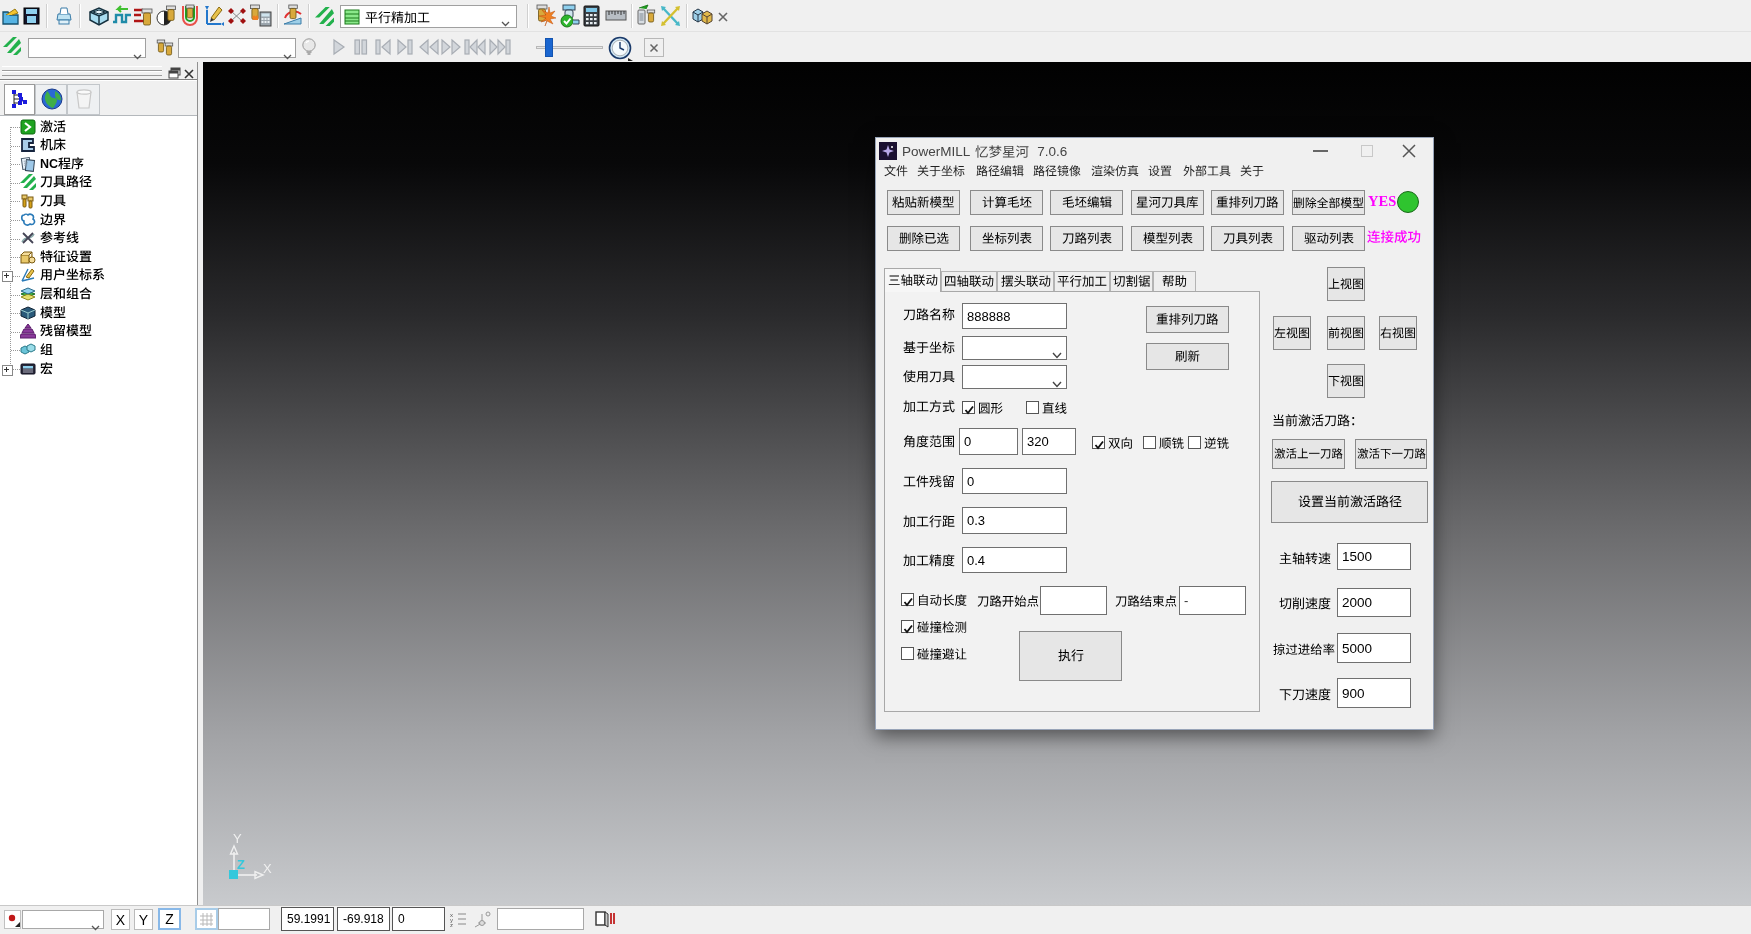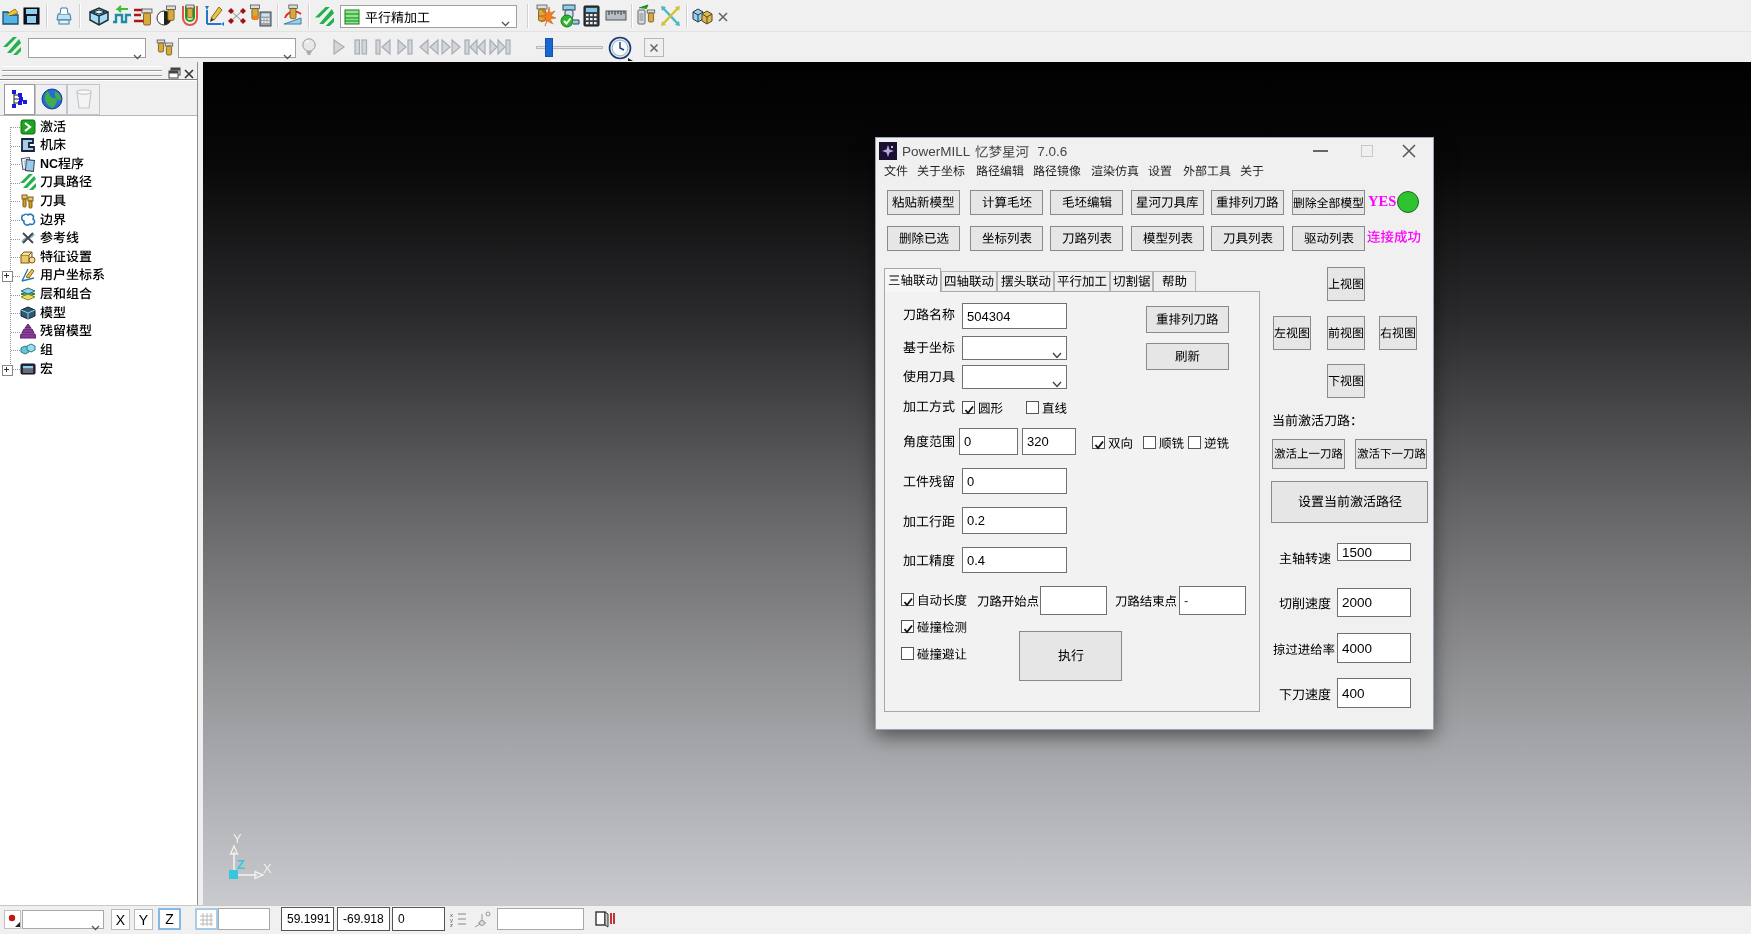--- a/index.html
+++ b/index.html
@@ -842,21 +842,21 @@
 <div style="position:absolute;left:903px;top:307px;width:60px;height:16px;display:flex;align-items:center;z-index:11;">
     <svg class="z" style="" width="52.0" height="15.1" viewBox="0 0 4000 1160" fill="#000">
       <g transform="translate(0,940) scale(1,-1)">
         <use href="#gr5200" x="0"></use>
         <use href="#gr8DEF" x="1000"></use>
         <use href="#gr540D" x="2000"></use>
         <use href="#gr79F0" x="3000"></use>
       </g>
     </svg>
   </div>
-<div style="position:absolute;left:962px;top:303px;width:105px;height:26px;background:#fff;border:1px solid #707070;box-sizing:border-box;display:flex;align-items:center;padding-left:4px;font-size:13px;z-index:11;">504304</div>
+<div style="position:absolute;left:962px;top:303px;width:105px;height:26px;background:#fff;border:1px solid #707070;box-sizing:border-box;display:flex;align-items:center;padding-left:4px;font-size:13px;z-index:11;">888888</div>
 <div style="position:absolute;left:1146px;top:306px;width:83px;height:27px;background:#e6e6e6;border:1px solid #8a8a8a;box-sizing:border-box;display:flex;align-items:center;justify-content:center;z-index:11;">
     <svg class="z" style="" width="62.5" height="14.5" viewBox="0 0 5000 1160" fill="#000">
       <g transform="translate(0,940) scale(1,-1)">
         <use href="#gr91CD" x="0"></use>
         <use href="#gr6392" x="1000"></use>
         <use href="#gr5217" x="2000"></use>
         <use href="#gr5200" x="3000"></use>
         <use href="#gr8DEF" x="4000"></use>
       </g>
     </svg>
@@ -982,21 +982,21 @@
 <div style="position:absolute;left:903px;top:514px;width:60px;height:16px;display:flex;align-items:center;z-index:11;">
     <svg class="z" style="" width="52.0" height="15.1" viewBox="0 0 4000 1160" fill="#000">
       <g transform="translate(0,940) scale(1,-1)">
         <use href="#gr52A0" x="0"></use>
         <use href="#gr5DE5" x="1000"></use>
         <use href="#gr884C" x="2000"></use>
         <use href="#gr8DDD" x="3000"></use>
       </g>
     </svg>
   </div>
-<div style="position:absolute;left:962px;top:507px;width:105px;height:27px;background:#fff;border:1px solid #707070;box-sizing:border-box;display:flex;align-items:center;padding-left:4px;font-size:13px;z-index:11;">0.2</div>
+<div style="position:absolute;left:962px;top:507px;width:105px;height:27px;background:#fff;border:1px solid #707070;box-sizing:border-box;display:flex;align-items:center;padding-left:4px;font-size:13px;z-index:11;">0.3</div>
 <div style="position:absolute;left:903px;top:553px;width:60px;height:16px;display:flex;align-items:center;z-index:11;">
     <svg class="z" style="" width="52.0" height="15.1" viewBox="0 0 4000 1160" fill="#000">
       <g transform="translate(0,940) scale(1,-1)">
         <use href="#gr52A0" x="0"></use>
         <use href="#gr5DE5" x="1000"></use>
         <use href="#gr7CBE" x="2000"></use>
         <use href="#gr5EA6" x="3000"></use>
       </g>
     </svg>
   </div>
@@ -1169,21 +1169,21 @@
 <div style="position:absolute;left:1279px;top:551px;width:52px;height:16px;display:flex;align-items:center;z-index:11;">
     <svg class="z" style="" width="52.0" height="15.1" viewBox="0 0 4000 1160" fill="#000">
       <g transform="translate(0,940) scale(1,-1)">
         <use href="#gr4E3B" x="0"></use>
         <use href="#gr8F74" x="1000"></use>
         <use href="#gr8F6C" x="2000"></use>
         <use href="#gr901F" x="3000"></use>
       </g>
     </svg>
   </div>
-<div style="position:absolute;left:1337px;top:543px;width:74px;height:18px;background:#fff;border:1px solid #707070;box-sizing:border-box;display:flex;align-items:center;padding-left:4px;font-size:13.5px;z-index:11;">1500</div>
+<div style="position:absolute;left:1337px;top:543px;width:74px;height:27px;background:#fff;border:1px solid #707070;box-sizing:border-box;display:flex;align-items:center;padding-left:4px;font-size:13.5px;z-index:11;">1500</div>
 <div style="position:absolute;left:1279px;top:596px;width:52px;height:16px;display:flex;align-items:center;z-index:11;">
     <svg class="z" style="" width="52.0" height="15.1" viewBox="0 0 4000 1160" fill="#000">
       <g transform="translate(0,940) scale(1,-1)">
         <use href="#gr5207" x="0"></use>
         <use href="#gr524A" x="1000"></use>
         <use href="#gr901F" x="2000"></use>
         <use href="#gr5EA6" x="3000"></use>
       </g>
     </svg>
   </div>
@@ -1192,32 +1192,32 @@
     <svg class="z" style="" width="65.0" height="15.1" viewBox="0 0 5000 1160" fill="#000">
       <g transform="translate(0,940) scale(1,-1)">
         <use href="#gr63A0" x="0"></use>
         <use href="#gr8FC7" x="1000"></use>
         <use href="#gr8FDB" x="2000"></use>
         <use href="#gr7ED9" x="3000"></use>
         <use href="#gr7387" x="4000"></use>
       </g>
     </svg>
   </div>
-<div style="position:absolute;left:1337px;top:633px;width:74px;height:30px;background:#fff;border:1px solid #707070;box-sizing:border-box;display:flex;align-items:center;padding-left:4px;font-size:13.5px;z-index:11;">4000</div>
+<div style="position:absolute;left:1337px;top:633px;width:74px;height:30px;background:#fff;border:1px solid #707070;box-sizing:border-box;display:flex;align-items:center;padding-left:4px;font-size:13.5px;z-index:11;">5000</div>
 <div style="position:absolute;left:1279px;top:687px;width:52px;height:16px;display:flex;align-items:center;z-index:11;">
     <svg class="z" style="" width="52.0" height="15.1" viewBox="0 0 4000 1160" fill="#000">
       <g transform="translate(0,940) scale(1,-1)">
         <use href="#gr4E0B" x="0"></use>
         <use href="#gr5200" x="1000"></use>
         <use href="#gr901F" x="2000"></use>
         <use href="#gr5EA6" x="3000"></use>
       </g>
     </svg>
   </div>
-<div style="position:absolute;left:1337px;top:678px;width:74px;height:30px;background:#fff;border:1px solid #707070;box-sizing:border-box;display:flex;align-items:center;padding-left:4px;font-size:13.5px;z-index:11;">400</div>
+<div style="position:absolute;left:1337px;top:678px;width:74px;height:30px;background:#fff;border:1px solid #707070;box-sizing:border-box;display:flex;align-items:center;padding-left:4px;font-size:13.5px;z-index:11;">900</div>
 <svg width="0" height="0" style="position:absolute">
     <defs>
       <path id="gm5177" d="M208 797V220H49V134H318C255 82 134 19 35 -16C57 -34 89 -66 105 -85C205 -47 329 18 408 78L326 134H648L595 75C704 26 821 -39 890 -86L967 -15C896 28 781 86 673 134H954V220H804V797ZM299 220V296H709V220ZM299 579H709V508H299ZM299 648V720H709V648ZM299 438H709V365H299Z"></path>
       <path id="gm5200" d="M85 740V644H376C366 410 335 133 36 -7C63 -28 94 -63 109 -89C427 71 469 379 483 644H807C795 243 779 77 745 41C733 28 720 24 699 25C671 25 606 24 534 30C553 2 566 -44 568 -72C632 -76 700 -78 739 -73C781 -67 808 -56 836 -19C881 37 894 207 909 689C909 703 910 740 910 740Z"></path>
       <path id="gm529F" d="M33 192 56 94C164 124 308 164 443 204L431 294L280 254V641H418V731H46V641H187V229C129 214 76 201 33 192ZM586 828C586 757 586 688 584 622H429V532H580C566 294 514 102 308 -10C331 -27 361 -61 375 -85C600 44 659 264 675 532H847C834 194 820 63 793 32C782 19 772 16 752 16C730 16 677 17 619 21C636 -5 647 -45 649 -72C705 -75 761 -75 795 -71C830 -67 853 -57 877 -26C914 21 927 167 941 577C941 590 941 622 941 622H679C681 688 682 757 682 828Z"></path>
       <path id="gm53C2" d="M625 283C539 222 374 174 233 151C253 131 274 100 286 78C438 109 602 165 704 244ZM747 178C636 73 410 19 168 -3C186 -25 204 -61 213 -86C472 -55 703 8 835 137ZM175 584C200 592 232 596 386 603C374 575 360 548 345 523H50V439H284C217 361 132 300 32 257C53 239 90 201 104 182C160 210 213 244 261 285C280 267 298 245 310 228C411 254 537 301 619 356L542 398C482 359 371 323 280 301C326 341 367 387 403 439H603C678 333 793 238 907 186C921 209 950 244 971 263C876 298 779 364 712 439H953V523H454C468 550 481 579 492 608L763 620C787 598 808 577 823 559L902 614C847 676 734 761 645 817L570 768C604 746 641 720 676 693L336 682C395 718 455 761 509 806L423 853C353 783 253 720 222 702C193 686 169 674 148 672C158 647 171 603 175 584Z"></path>
       <path id="gm5408" d="M513 848C410 692 223 563 35 490C61 466 88 430 104 404C153 426 202 452 249 481V432H753V498C803 468 855 441 908 416C922 445 949 481 974 502C825 561 687 638 564 760L597 805ZM306 519C380 570 448 628 507 692C577 622 647 566 719 519ZM191 327V-82H288V-32H724V-78H825V327ZM288 56V242H724V56Z"></path>
       <path id="gm548C" d="M524 751V-38H617V44H813V-31H910V751ZM617 134V660H813V134ZM429 835C339 799 186 768 54 750C65 729 77 697 81 676C131 682 183 689 236 698V548H47V460H213C170 340 97 212 24 137C40 114 64 76 74 49C134 114 191 216 236 324V-83H331V329C370 275 416 211 437 174L493 253C470 282 369 398 331 438V460H493V548H331V716C390 729 445 744 491 761Z"></path>
       <path id="gm5750" d="M724 796C696 652 637 527 547 447V833H449V303H123V213H449V44H50V-47H953V44H547V213H882V303H547V418C567 402 592 380 603 366C652 409 693 464 728 527C789 466 854 396 888 348L954 417C914 468 834 547 767 610C788 663 805 720 818 780ZM230 800C200 636 136 496 33 412C54 397 92 363 108 346C162 396 208 461 244 536C292 486 342 429 368 390L432 459C401 503 336 570 280 622C299 673 314 728 325 785Z"></path>
       <path id="gm578B" d="M625 787V450H712V787ZM810 836V398C810 384 806 381 790 380C775 379 726 379 674 381C687 357 699 321 704 296C774 296 824 298 857 311C891 326 900 348 900 396V836ZM378 722V599H271V722ZM150 230V144H454V37H47V-50H952V37H551V144H849V230H551V328H466V515H571V599H466V722H550V806H96V722H184V599H62V515H176C163 455 130 396 48 350C65 336 98 302 110 284C211 343 251 430 265 515H378V310H454V230Z"></path>

